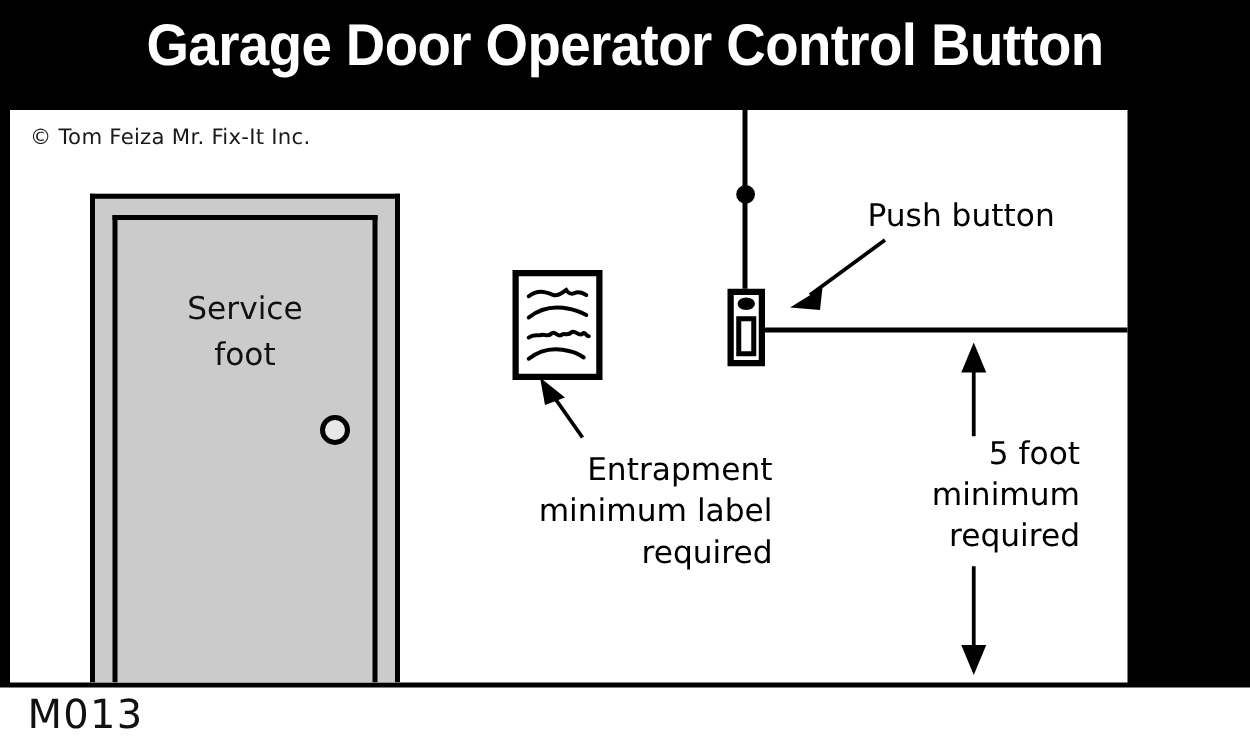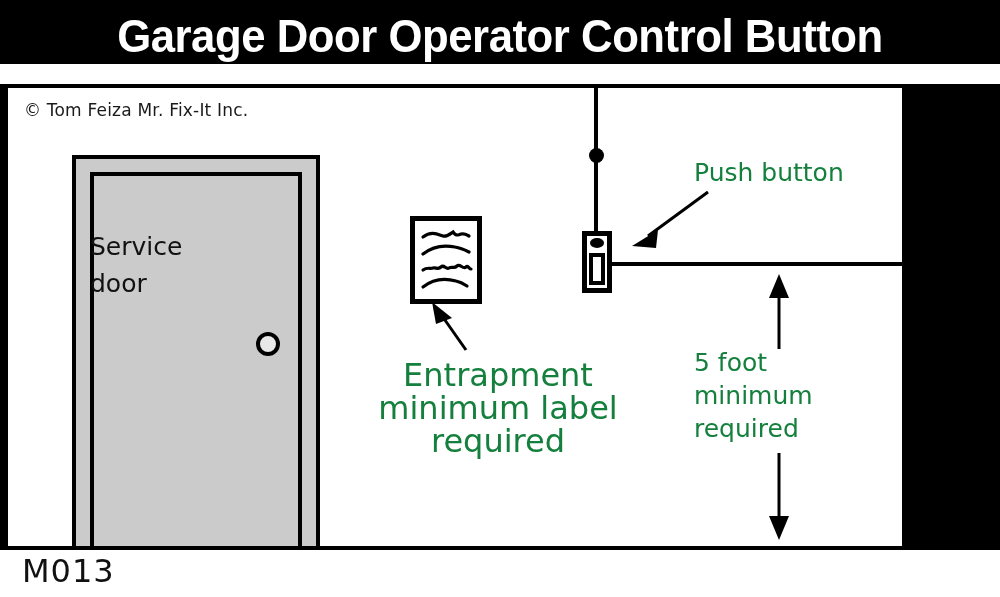--- a/index.html
+++ b/index.html
@@ -16,21 +16,21 @@
     height: 597px;
     background: #ffffff;
     overflow: hidden;
   }
   
   #title-bar {
     position: absolute;
     left: 0;
     top: 0;
     width: 1000px;
-    height: 64px;
+    height: 88px;
     background: #000000;
   }
   #title-text {
     position: absolute;
     left: 0;
     top: 8px;
     width: 1000px;
     text-align: center;
     color: #ffffff;
     font-family: "Liberation Sans", sans-serif;
@@ -92,21 +92,21 @@
     background: #cbcbcb;
     border: 4px solid #000000;
     border-bottom: none;
     box-sizing: border-box;
   }
   .door-label {
     position: absolute;
     left: 82px;
     top: 140px;
     width: 212px;
-    text-align: left;
+    text-align: center;
     font-family: "DejaVu Sans", sans-serif;
     font-size: 25px;
     line-height: 37px;
     color: #111111;
   }
   .door-knob {
     position: absolute;
     left: 248px;
     top: 244px;
     width: 24px;
@@ -181,41 +181,41 @@
     left: 604px;
     top: 174px;
     width: 382px;
     height: 4px;
     background: #000000;
   }
   
   .callout {
     position: absolute;
     font-family: "DejaVu Sans", sans-serif;
-    color: #15803d;
+    color: #000000;
   }
   #push-button-label {
     left: 686px;
     top: 70px;
     font-size: 25px;
     white-space: nowrap;
   }
   #entrapment-label {
     left: 370px;
     top: 271px;
     width: 240px;
-    text-align: center;
-    font-size: 32px;
+    text-align: right;
+    font-size: 25px;
     line-height: 33px;
   }
   #dimension-label {
     left: 686px;
     top: 258px;
     width: 170px;
-    text-align: left;
+    text-align: right;
     font-size: 25px;
     line-height: 33px;
   }
   
   #overlay {
     position: absolute;
     left: 0;
     top: 0;
     width: 986px;
     height: 458px;
@@ -244,21 +244,21 @@
   <div id="frame"></div>
 
   <div id="canvas">
 
     <div id="copyright">© Tom Feiza Mr. Fix-It Inc.</div>
 
     <div class="door-outer"></div>
     <div class="door-inner"></div>
     <div class="door-label">
       <div>Service</div>
-      <div>door</div>
+      <div>foot</div>
     </div>
     <div class="door-knob"></div>
 
     <div class="warning-sign">
       <svg width="62" height="78" viewBox="0 0 62 78">
         <path d="M8,16 C16,10 22,13 28,15 C32,16 35,13 38,11 C40,14 42,15 46,13 C50,12 52,14 54,15" stroke="#000" stroke-width="3.2" fill="none" stroke-linecap="round"></path>
         <path d="M8,33 C18,25 30,24 40,26 C46,27 50,29 54,31" stroke="#000" stroke-width="3.2" fill="none" stroke-linecap="round"></path>
         <path d="M8,49 C12,46 15,48 18,47 C21,46 23,49 26,46 C29,43 31,49 34,47 C37,45 39,48 42,45 C45,42 48,49 51,46 C53,44 54,48 56,48" stroke="#000" stroke-width="3.2" fill="none" stroke-linecap="round"></path>
         <path d="M8,66 C18,58 30,57 41,60 C46,61 49,63 52,65" stroke="#000" stroke-width="3.2" fill="none" stroke-linecap="round"></path>
       </svg>

